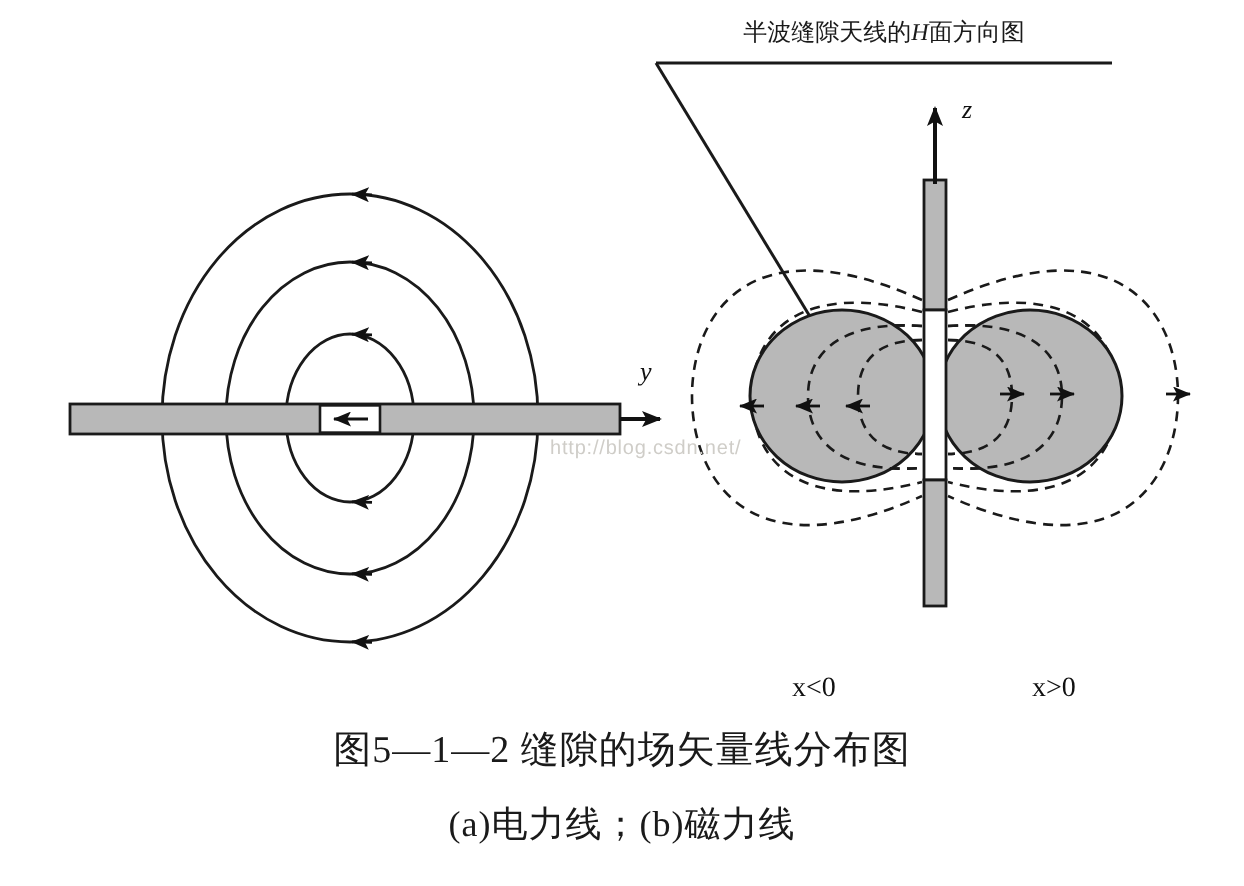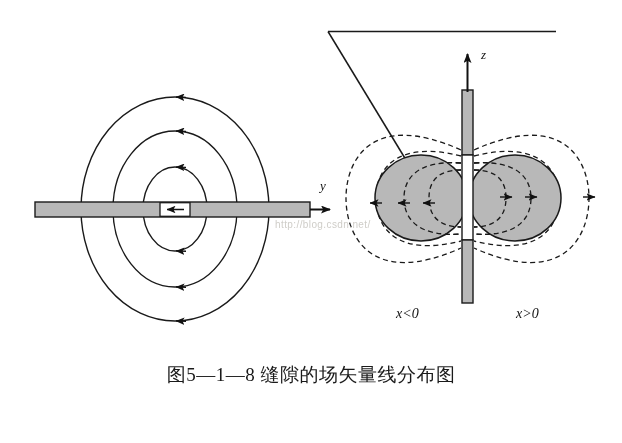--- a/index.html
+++ b/index.html
@@ -64,21 +64,21 @@
     font-style: italic;
     font-size: 13px;
     color: #111;
   }
   .axis-label.z { left: 481px; top: 47px; }
   .axis-label.y { left: 320px; top: 178px; }
   .region-label {
     position: absolute;
     font-size: 14px;
     color: #111;
-    font-style: italic;
+    margin-top: 31px;
   }
   .region-label.neg { left: 396px; top: 306px; }
   .region-label.pos { left: 516px; top: 306px; }
   .watermark {
     position: absolute;
     left: 275px;
     top: 219px;
     font-size: 10px;
     color: #cfcdc8;
     font-family: Liberation Sans, sans-serif;
@@ -176,24 +176,28 @@
       <g stroke="#1a1a1a" stroke-width="1.4">
         <rect x="462" y="90" width="11" height="65" fill="#b8b8b8"></rect>
         <rect x="462" y="155" width="11" height="85" fill="#ffffff"></rect>
         <rect x="462" y="240" width="11" height="63" fill="#b8b8b8"></rect>
       </g>
 
       <path d="M467.5,92 L467.5,54" stroke="#111" stroke-width="2" fill="none" marker-end="url(#ar-tip)"></path>
     </g>
   </svg>
 
+  <div class="hdr-label">
+    <span>半波缝隙天线的</span><span class="ital">H</span><span>面方向图</span>
+  </div>
 
   <div class="axis-label z">z</div>
   <div class="axis-label y">y</div>
 
   <div class="region-label neg">x&lt;0</div>
   <div class="region-label pos">x&gt;0</div>
 
   <div class="watermark">http://blog.csdn.net/</div>
 
-  <div class="cap-block cap-main">图5—1—8  缝隙的场矢量线分布图</div>
+  <div class="cap-block cap-main">图5—1—2  缝隙的场矢量线分布图</div>
+  <div class="cap-block cap-sub">(a)电力线；(b)磁力线</div>
 
 </div>
 
 </body></html>

